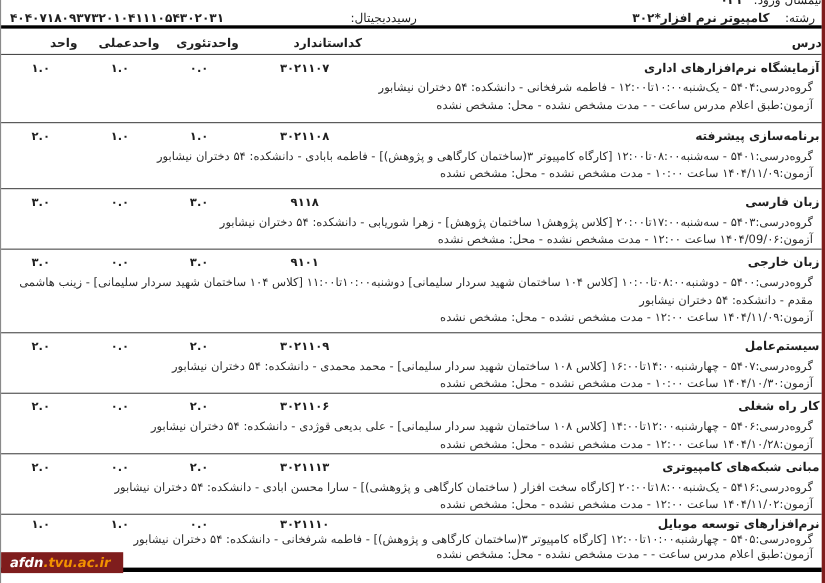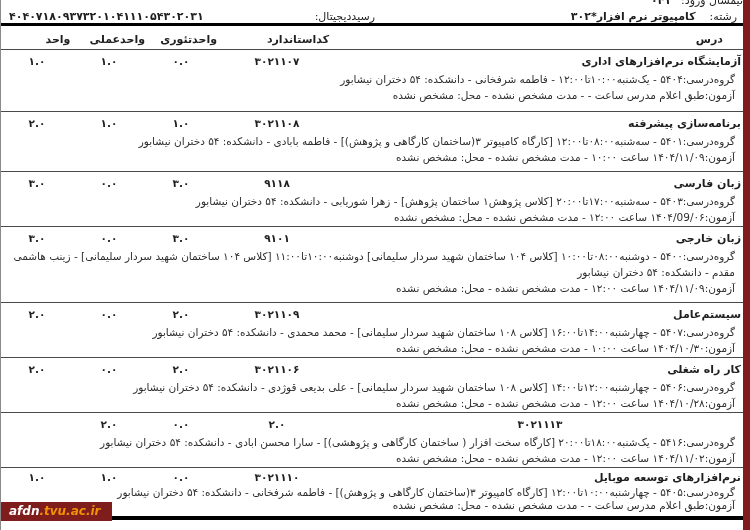--- a/index.html
+++ b/index.html
@@ -8,21 +8,21 @@
     background:#ffffff;
     font-family:"DejaVu Sans","Liberation Sans",sans-serif;
     color:#1f1f1f;
     direction:rtl;
     position:relative;
     overflow:hidden;
   }
   .page{
     position:absolute;inset:0;
     border-left:1px solid #8a8a8a;
-    border-right:7px solid #7f1d1d;
+    border-right:3px solid #7f1d1d;
     box-sizing:border-box;
   }
   
   .top-info{position:relative;height:29px;}
   .line-a{
     margin-top:-6px;
     text-align:right;
     padding-left:4px;
     font-size:11px;line-height:14px;
   }
@@ -43,21 +43,21 @@
   .grid{
     display:grid;
     grid-template-columns:1fr 120px 72px 72px 72px;
     align-items:baseline;
   }
   .thead{
     font-weight:bold;font-size:11px;
     padding:7px 0 3px 0;
     border-bottom:1px solid #4a4a4a;
   }
-  .cell-course{padding-right:20px;text-align:right;}
+  .cell-course{padding-right:0;text-align:right;}
   .cell-num{text-align:center;padding-left:42px;}
   .course-row{
     border-bottom:1px solid #4a4a4a;
     box-sizing:content-box;
     overflow:hidden;
     padding-top:2px;
   }
   .h61{height:59px;} .h59{height:57px;} .h54{height:52px;} .h75{height:73px;}
   .line1{line-height:19px;}
   .course-title{font-weight:bold;font-size:11px;padding-right:2px;text-align:right;}
@@ -179,20 +179,21 @@
       <div class="num">۲.۰</div>
       <div class="num">۰.۰</div>
       <div class="num">۲.۰</div>
     </div>
     <div class="detail">گروه‌درسی:۵۴۰۶ - چهارشنبه۱۲:۰۰تا۱۴:۰۰ [کلاس ۱۰۸ ساختمان شهید سردار سلیمانی] - علی بدیعی قوژدی - دانشکده: ۵۴ دختران نیشابور</div>
     <div class="detail">آزمون:۱۴۰۴/۱۰/۲۸ ساعت ۱۲:۰۰ - مدت مشخص نشده - محل: مشخص نشده</div>
   </div>
 
   <div class="course-row h54">
     <div class="grid line1">
+      <div class="course-title">مبانی شبکه‌های کامپیوتری</div>
       <div class="num">۳۰۲۱۱۱۳</div>
       <div class="num">۲.۰</div>
       <div class="num">۰.۰</div>
       <div class="num">۲.۰</div>
     </div>
     <div class="detail">گروه‌درسی:۵۴۱۶ - یک‌شنبه۱۸:۰۰تا۲۰:۰۰ [کارگاه سخت افزار ( ساختمان کارگاهی و پژوهشی)] - سارا محسن ابادی - دانشکده: ۵۴ دختران نیشابور</div>
     <div class="detail">آزمون:۱۴۰۴/۱۱/۰۲ ساعت ۱۲:۰۰ - مدت مشخص نشده - محل: مشخص نشده</div>
   </div>
 
   <div class="course-row tight" style="border-bottom:none;">

